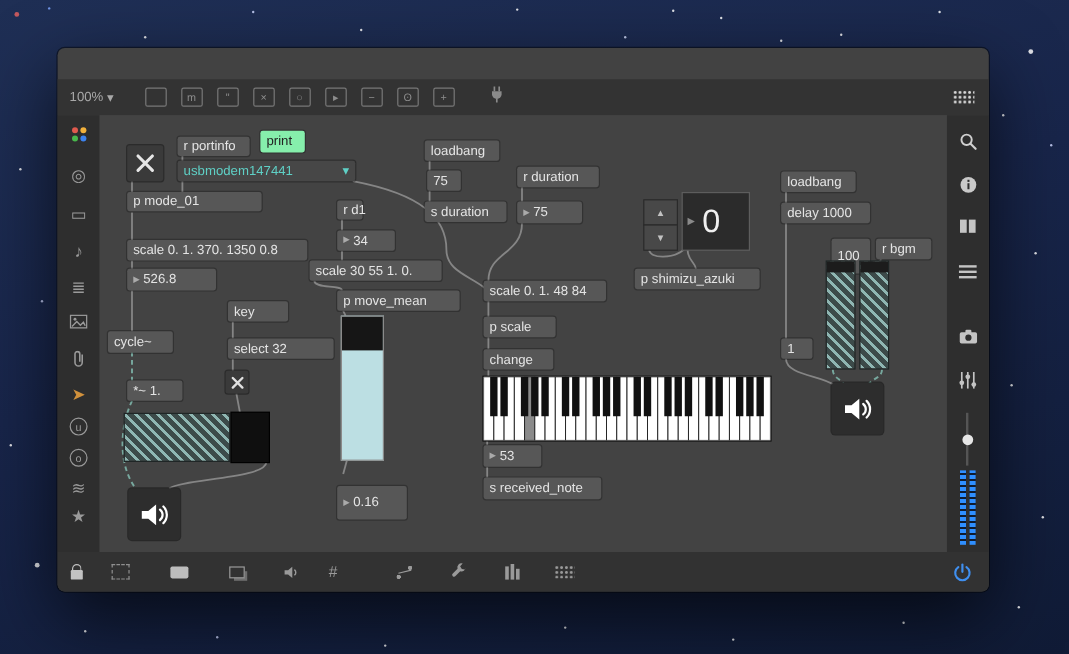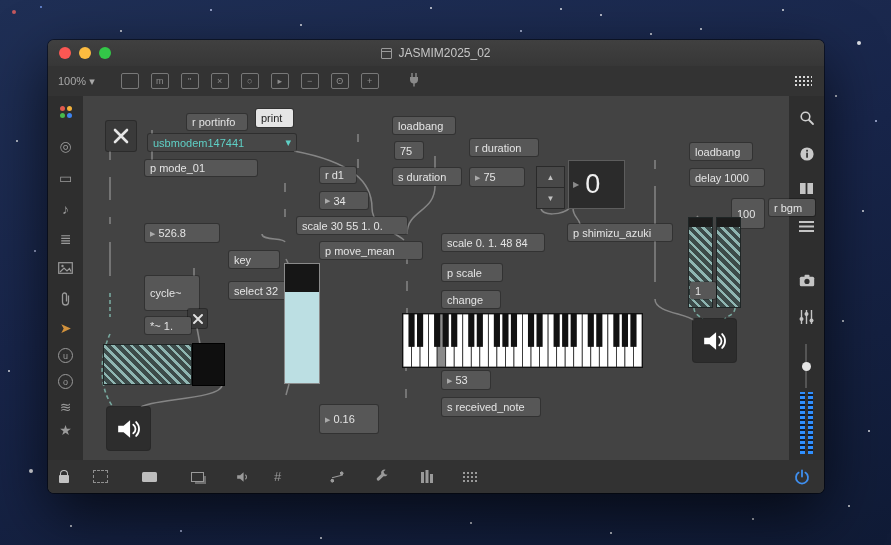--- a/index.html
+++ b/index.html
@@ -62,22 +62,22 @@
   
   .meter-track{position:absolute;left:16px;width:2px;background:#555;}
   .meter-knob{position:absolute;width:9px;height:9px;border-radius:50%;background:#e6e6e6;}
   .led-col{position:absolute;width:5px;background:repeating-linear-gradient(to top,#2f8fff 0 3px,#0d1b30 3px 5px);}
   
   .canvas{position:absolute;left:35px;right:35px;top:56px;bottom:33px;background:#434343;}
   .cords{position:absolute;inset:0;z-index:4;pointer-events:none;}
   .patch{position:absolute;inset:0;z-index:5;}
   .obj{position:absolute;box-sizing:border-box;background:#575757;color:#e4e4e4;font-size:11px;
     display:flex;align-items:center;padding:0 5px;border-radius:2px;white-space:nowrap;
-    box-shadow:0 0 0 1px rgba(0,0,0,.25);margin-left:39px;}
-  .obj.light{background:#e5e5e5;color:#222;}
+    box-shadow:0 0 0 1px rgba(0,0,0,.25);}
+  .obj.light{background:#86efac;color:#222;}
   .tri{font-size:7px;color:#aaaaaa;margin-right:3px;line-height:1;}
   .umenu{position:absolute;box-sizing:border-box;background:#474747;font-size:11px;border-radius:2px;
     display:flex;align-items:center;justify-content:space-between;padding:0 5px;
     box-shadow:0 0 0 1px rgba(0,0,0,.3);}
   .toggle{position:absolute;background:#3a3a3a;border-radius:2px;box-shadow:0 0 0 1px rgba(0,0,0,.35);
     display:flex;align-items:center;justify-content:center;}
   .hatch{position:absolute;border:1px solid #1f2626;box-sizing:border-box;
     background:repeating-linear-gradient(45deg,#8fb6b2 0 2.5px,#3c4a49 2.5px 6.5px);}
   .blackbox{position:absolute;background:#0f0f0f;box-shadow:0 0 0 1px #000;}
   .speaker-btn{position:absolute;background:#2d2d2d;border-radius:3px;display:flex;align-items:center;
@@ -96,29 +96,20 @@
 </style>
 </head>
 <body>
 
 <div class="desktop">
   <div class="stars"></div>
 </div>
 
 <div class="window">
 
-  <div class="titlebar">
-    <div class="lights">
-      <span class="light" style="background:#fc5753"></span>
-      <span class="light" style="background:#fdbc40"></span>
-      <span class="light" style="background:#33c748"></span>
-    </div>
-    <span class="doc-icon"></span>
-    <span>JASMIM2025_02</span>
-  </div>
 
   <div class="toolbar">
     <div class="zoom">
       <span>100%</span>
       <span>▾</span>
     </div>
     <div class="tb-icons">
       <span class="tb-box"></span>
       <span class="tb-box">m</span>
       <span class="tb-box">"</span>
@@ -338,28 +329,31 @@
   <div class="obj light" style="left:217px;top:109px;width:37px;height:18px">
       <span>print</span>
     </div>
   <div class="umenu" style="left:148px;top:134px;width:148px;height:17px;color:#5fd0c6">
     <span>usbmodem147441</span>
     <span>▾</span>
   </div>
   <div class="obj" style="left:106px;top:160px;width:112px;height:16px">
       <span>p mode_01</span>
     </div>
+  <div class="obj" style="left:106px;top:200px;width:150px;height:17px">
+      <span>scale 0. 1. 370. 1350 0.8</span>
+    </div>
   <div class="obj" style="left:106px;top:224px;width:74px;height:18px">
     <span class="tri">▶</span>
     <span>526.8</span>
   </div>
   <div class="obj" style="left:190px;top:251px;width:50px;height:17px">
       <span>key</span>
     </div>
-  <div class="obj" style="left:106px;top:276px;width:54px;height:34px">
+  <div class="obj" style="left:90px;top:276px;width:54px;height:18px">
       <span>cycle~</span>
     </div>
   <div class="obj" style="left:190px;top:282px;width:88px;height:17px">
       <span>select 32</span>
     </div>
   <div class="toggle" style="left:188px;top:309px;width:19px;height:19px">
     <svg width="12" height="12" viewBox="0 0 12 12">
         <path d="M2 2L10 10M10 2L2 10" stroke="#e0e0e0" stroke-width="2" stroke-linecap="round"></path>
       </svg>
   </div>
@@ -368,21 +362,21 @@
     </div>
   <div class="hatch" style="left:103px;top:344px;width:89px;height:41px"></div>
   <div class="blackbox" style="left:193px;top:344px;width:31px;height:41px"></div>
   <div class="speaker-btn" style="left:107px;top:407px;width:43px;height:43px">
     <svg width="26" height="24" viewBox="0 0 24 22">
         <path d="M2 8h5l6-5v16l-6-5H2z" fill="#fff"></path>
         <path d="M16 7a5 5 0 0 1 0 8M18.6 4.6a9 9 0 0 1 0 12.8" stroke="#fff" fill="none" stroke-width="1.7" stroke-linecap="round"></path>
       </svg>
   </div>
 
-  <div class="obj" style="left:281px;top:167px;width:36px;height:16px">
+  <div class="obj" style="left:281px;top:167px;width:21px;height:16px">
       <span>r d1</span>
     </div>
   <div class="obj" style="left:281px;top:192px;width:48px;height:17px">
     <span class="tri">▶</span>
     <span>34</span>
   </div>
   <div class="obj" style="left:258px;top:217px;width:110px;height:17px">
       <span>scale 30 55 1. 0.</span>
     </div>
   <div class="obj" style="left:281px;top:242px;width:102px;height:17px">

